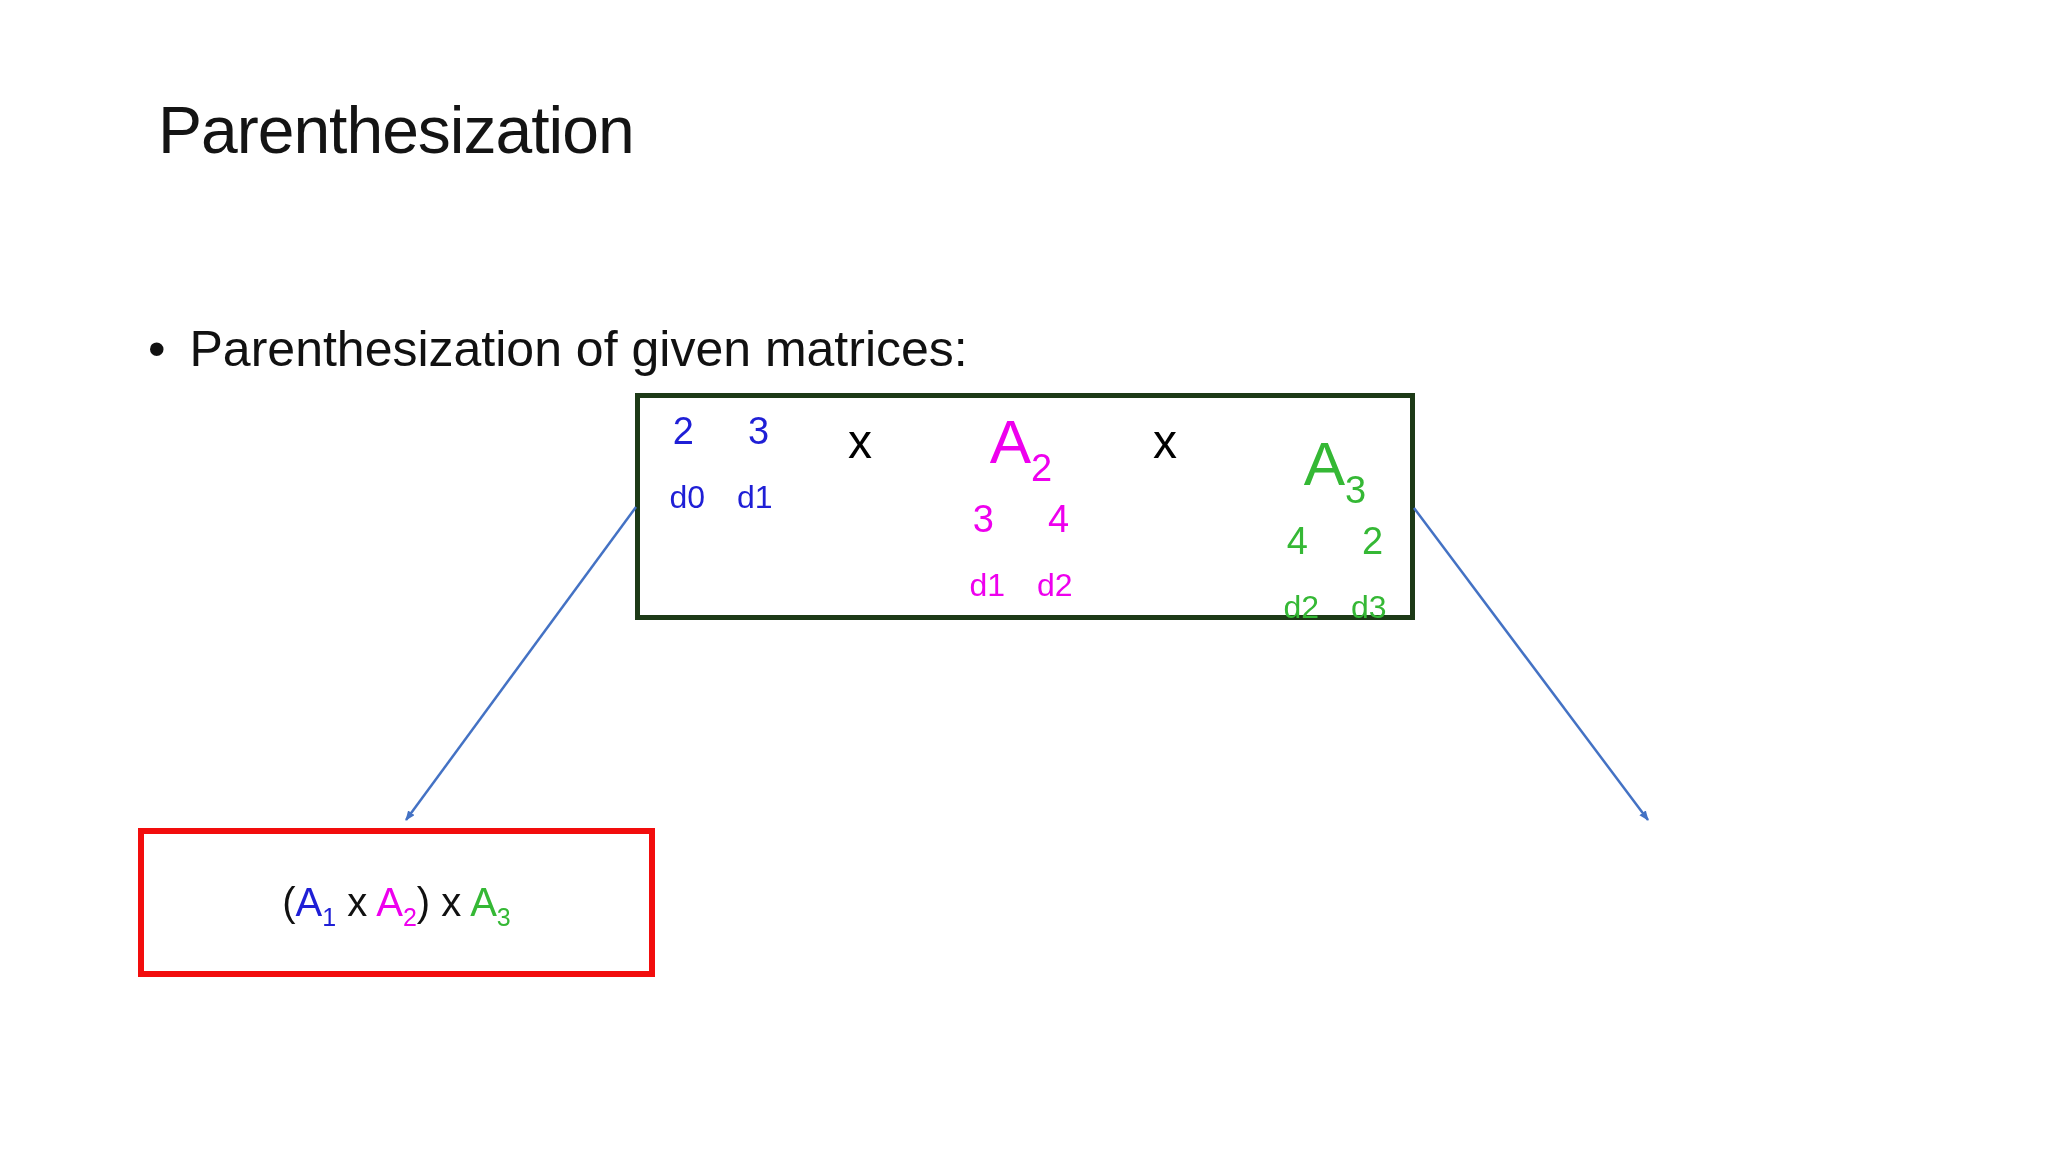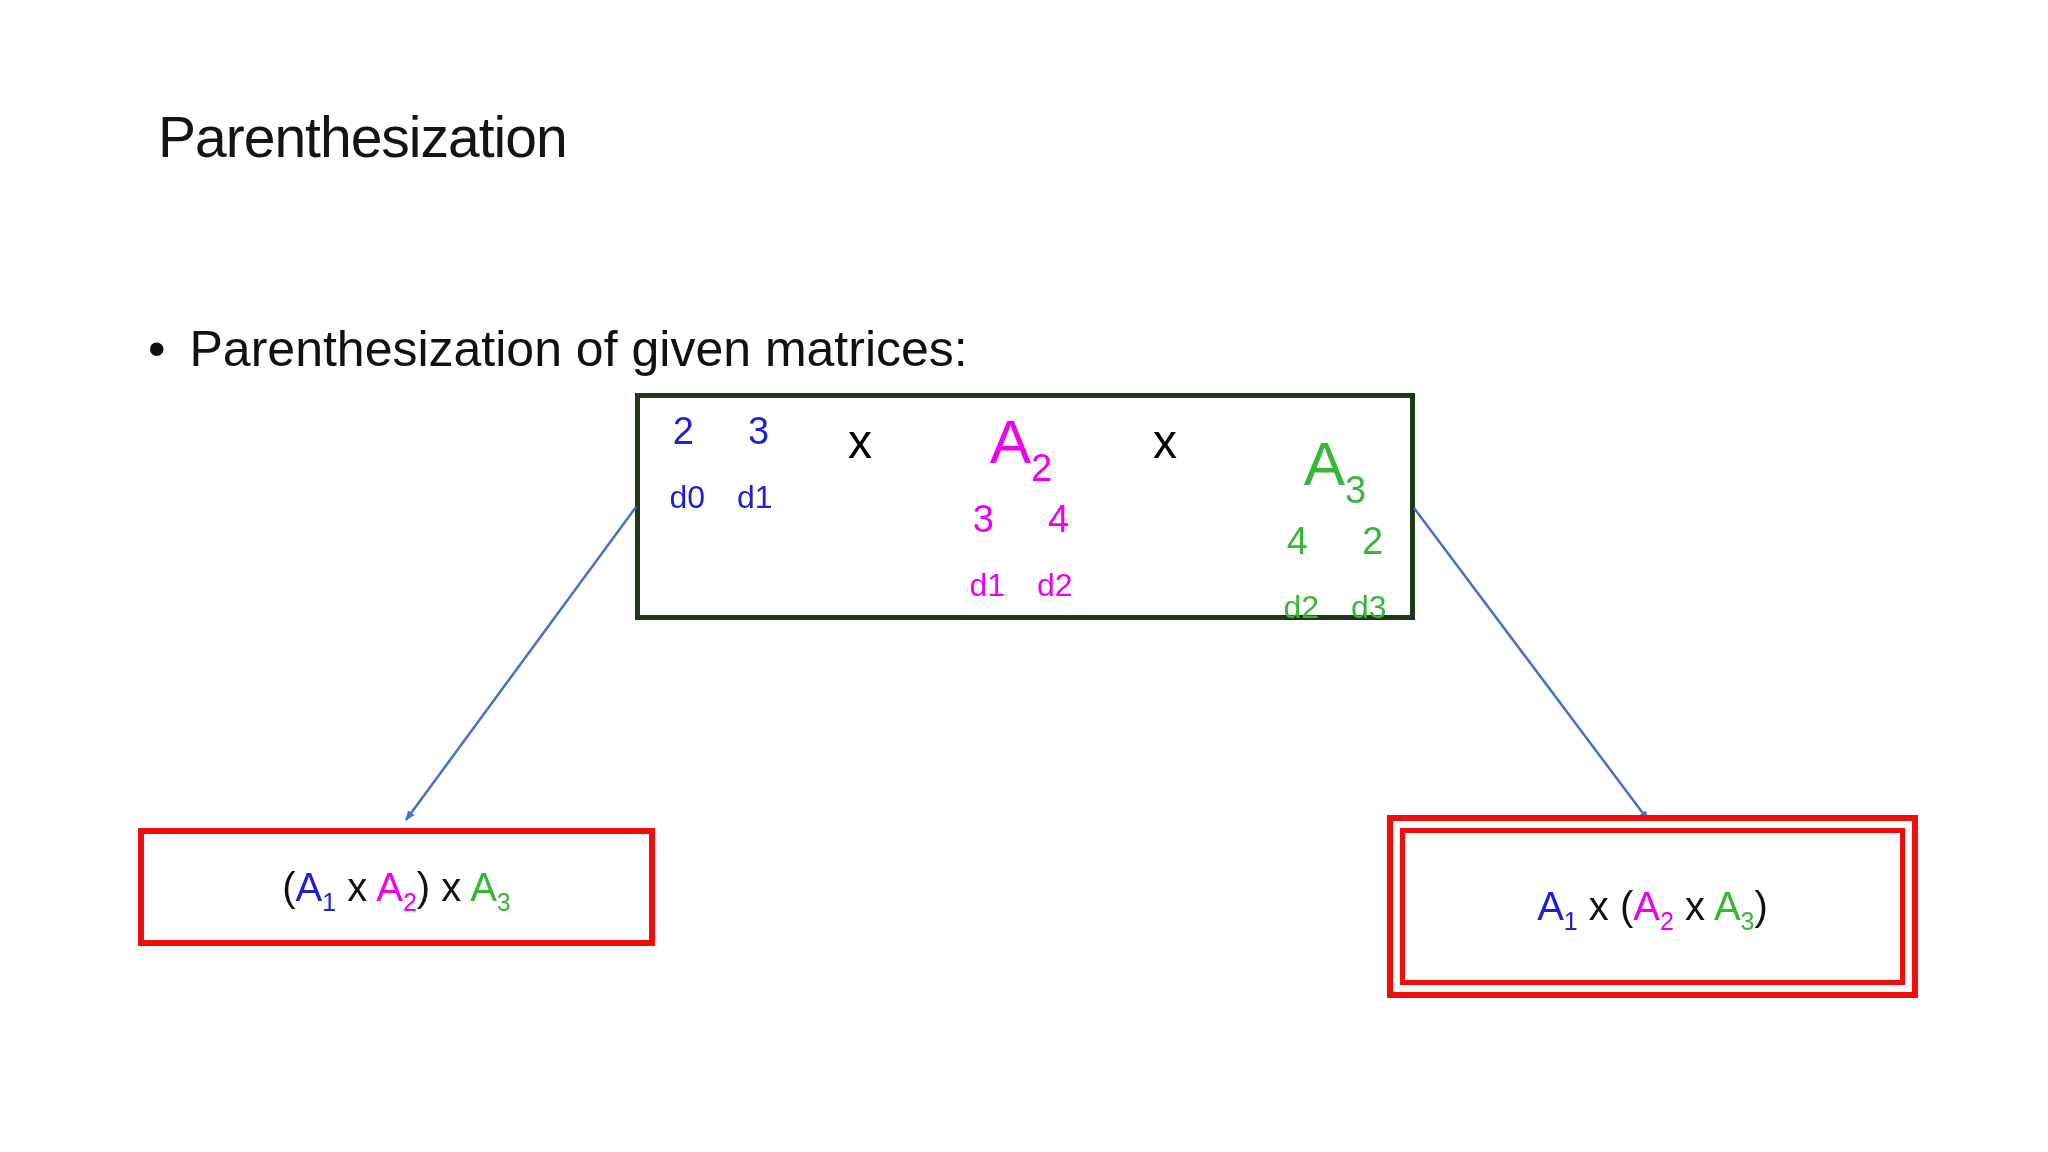--- a/index.html
+++ b/index.html
@@ -13,23 +13,22 @@
     --c-title_text:#141414;
     --c-body_text:#111111;
   }
   *{margin:0;padding:0;box-sizing:border-box;}
   html,body{background:#ffffff;}
   body{font-family:"Liberation Sans","DejaVu Sans",sans-serif;}
   .slide{position:relative;width:2048px;height:1152px;background:#ffffff;overflow:hidden;}
 
   .slide-title{
     position:absolute;left:158px;top:92px;
-    font-size:57px;font-weight:400;letter-spacing:-1px;
+    font-size:66px;font-weight:400;letter-spacing:-1px;
     color:var(--c-title_text);
-    margin-top:12px;
   }
 
   .bullet-row{
     position:absolute;left:148px;top:320px;
     display:flex;align-items:baseline;gap:24px;
     font-size:50px;color:var(--c-body_text);
   }
 
   
   .matrices-box{
@@ -55,21 +54,21 @@
   .c-m1{color:var(--c-matrix1);}
   .c-m2{color:var(--c-matrix2);}
   .c-m3{color:var(--c-matrix3);}
   .c-ink{color:var(--c-body_text);}
 
   
   .arrows{position:absolute;left:0;top:0;width:2048px;height:1152px;pointer-events:none;}
 
   
   .result-box-left{
-    position:absolute;left:138px;top:828px;width:517px;height:118px;
+    position:absolute;left:138px;top:828px;width:517px;height:149px;
     border:6px solid var(--c-result_box_border);
     display:flex;align-items:center;justify-content:center;background:#ffffff;
   }
   .result-box-right-outer{
     position:absolute;left:1387px;top:815px;width:531px;height:183px;
     border:6px solid var(--c-result_box_border);
     padding:7px;background:#ffffff;
   }
   .result-box-right-inner{
     width:100%;height:100%;
@@ -141,19 +140,14 @@
       </marker>
     </defs>
     <line x1="636" y1="507" x2="406" y2="820" stroke="var(--c-arrow)" stroke-width="2.5" marker-end="url(#ah)"></line>
     <line x1="1414" y1="508" x2="1648" y2="820" stroke="var(--c-arrow)" stroke-width="2.5" marker-end="url(#ah)"></line>
   </svg>
 
   <div class="result-box-left">
     <div class="expr"><span class="c-ink">(</span><span class="c-m1"><span>A</span><sub>1</sub></span><span class="c-ink"> x </span><span class="c-m2"><span>A</span><sub>2</sub></span><span class="c-ink">) x </span><span class="c-m3"><span>A</span><sub>3</sub></span></div>
   </div>
 
-  <div class="result-box-right-outer">
-    <div class="result-box-right-inner">
-      <div class="expr"><span class="c-m1"><span>A</span><sub>1</sub></span><span class="c-ink"> x (</span><span class="c-m2"><span>A</span><sub>2</sub></span><span class="c-ink"> x </span><span class="c-m3"><span>A</span><sub>3</sub></span><span class="c-ink">)</span></div>
-    </div>
-  </div>
 
 </div>
 
 </body></html>

